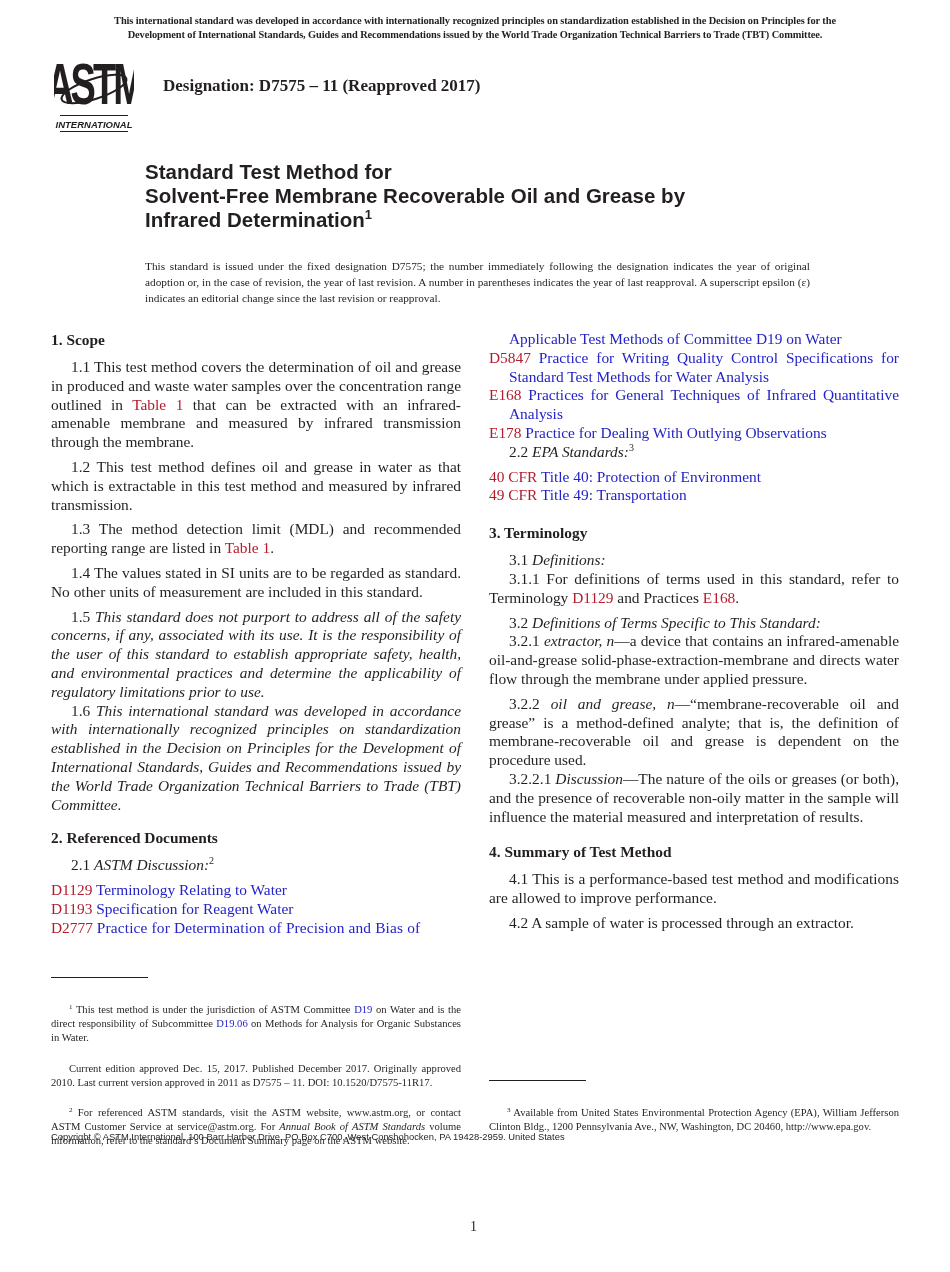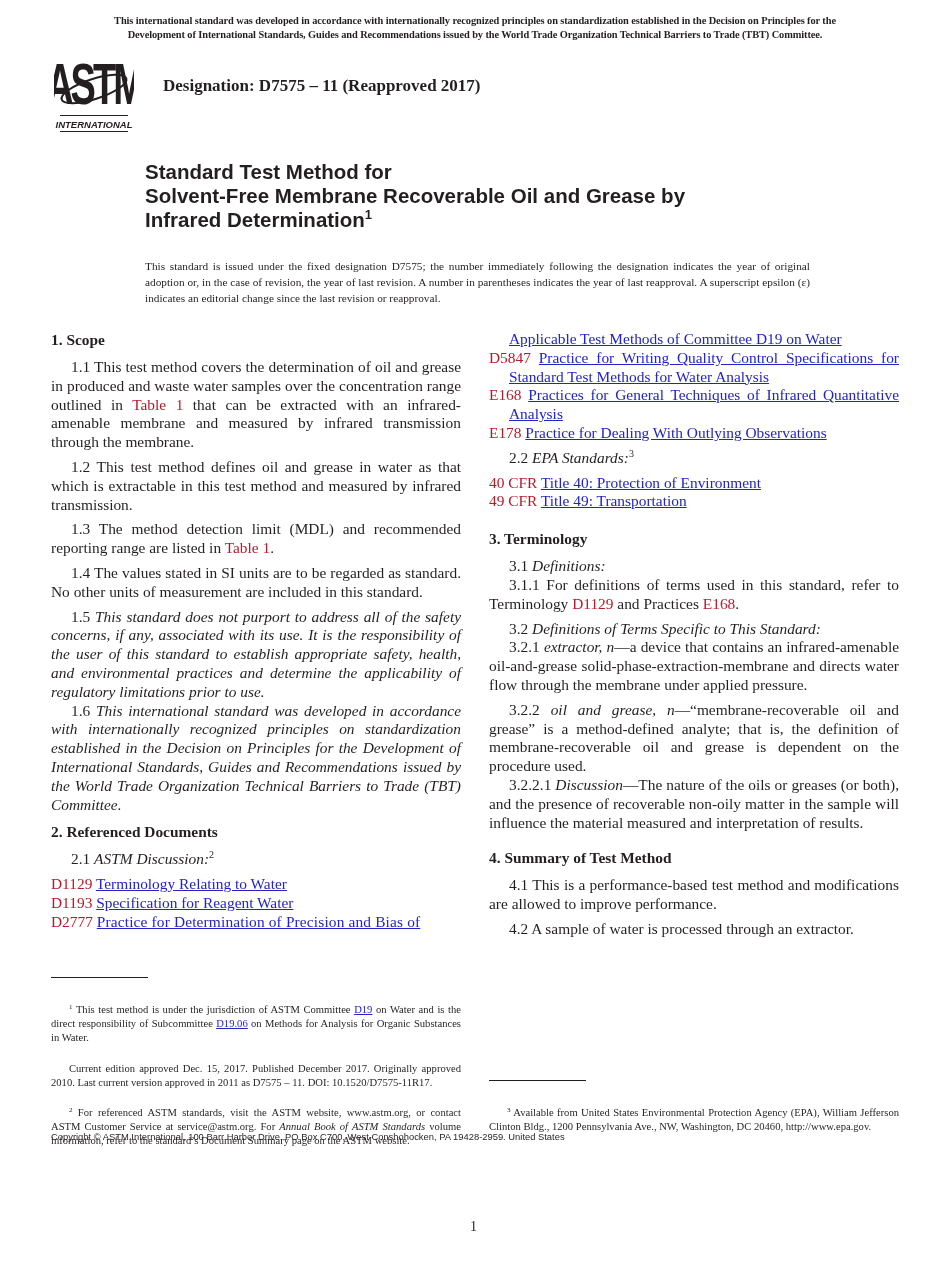--- a/index.html
+++ b/index.html
@@ -1,18 +1,18 @@
 <!DOCTYPE html>
 <html><head>
 <meta charset="utf-8">
 <style>
   html, body { margin: 0; padding: 0; background: #ffffff; }
   body { width: 950px; height: 1272px; position: relative; overflow: hidden; color: #231f20; font-family: "Liberation Serif", serif; }
   .red { color: #b31b2b; }
-  .blue { color: #2323c8; text-decoration: underline; }
+  .blue { color: #2323c8; }
   a { text-decoration: none; }
   .notice { position: absolute; left: 30px; top: 14px; width: 890px; text-align: center; font-family: "Liberation Serif", serif; font-weight: bold; font-size: 10.4px; line-height: 14px; letter-spacing: -0.1px; }
   .logo { position: absolute; left: 54px; top: 55px; width: 80px; height: 78px; }
   .designation { position: absolute; left: 145px; top: 76px; font-family: Liberation Serif, serif; font-weight: bold; font-size: 17px; margin-left: 18px; }
   .title { position: absolute; left: 145px; top: 160px; width: 720px; font-family: "Liberation Sans", sans-serif; font-weight: bold; font-size: 20.5px; line-height: 24px; }
   .title sup { font-size: 13px; vertical-align: 8px; line-height: 0; }
   .issued { position: absolute; left: 145px; top: 258px; width: 665px; font-size: 11.3px; line-height: 16px; text-align: justify; }
   .col { position: absolute; top: 330px; width: 410px; font-size: 15.4px; line-height: 18.8px; }
   .col.left { left: 51px; }
   .col.right { left: 489px; }
@@ -59,41 +59,41 @@
 
 <div class="issued">This standard is issued under the fixed designation D7575; the number immediately following the designation indicates the year of original adoption or, in the case of revision, the year of last revision. A number in parentheses indicates the year of last reapproval. A superscript epsilon (ε) indicates an editorial change since the last revision or reapproval.</div>
 
 <div class="col left">
   <h2>1.  Scope</h2>
   <p><span>1.1 This test method covers the determination of oil and grease in produced and waste water samples over the concentration range outlined in </span><a class="red">Table 1</a><span> that can be extracted with an infrared-amenable membrane and measured by infrared transmission through the membrane.</span></p>
   <p>1.2 This test method defines oil and grease in water as that which is extractable in this test method and measured by infrared transmission.</p>
   <p><span>1.3 The method detection limit (MDL) and recommended reporting range are listed in </span><a class="red">Table 1</a><span>.</span></p>
   <p>1.4 The values stated in SI units are to be regarded as standard. No other units of measurement are included in this standard.</p>
   <p class="tight"><span>1.5 </span><i>This standard does not purport to address all of the safety concerns, if any, associated with its use. It is the responsibility of the user of this standard to establish appropriate safety, health, and environmental practices and determine the applicability of regulatory limitations prior to use.</i></p>
-  <p style="margin-bottom:8px;"><span>1.6 </span><i>This international standard was developed in accordance with internationally recognized principles on standardization established in the Decision on Principles for the Development of International Standards, Guides and Recommendations issued by the World Trade Organization Technical Barriers to Trade (TBT) Committee.</i></p>
+  <p style="margin-bottom:14px;"><span>1.6 </span><i>This international standard was developed in accordance with internationally recognized principles on standardization established in the Decision on Principles for the Development of International Standards, Guides and Recommendations issued by the World Trade Organization Technical Barriers to Trade (TBT) Committee.</i></p>
 
   <h2>2.  Referenced Documents</h2>
   <p class="subhead"><span>2.1 </span><i>ASTM Discussion:</i><sup class="s">2</sup></p>
   <div class="ref"><a class="red">D1129</a> <a class="blue">Terminology Relating to Water</a></div>
   <div class="ref"><a class="red">D1193</a> <a class="blue">Specification for Reagent Water</a></div>
   <div class="ref" style="white-space:nowrap;"><a class="red">D2777</a> <a class="blue" style="letter-spacing:0.15px;">Practice for Determination of Precision and Bias of</a></div>
 </div>
 
 <div class="fnrule" style="left:51px; top:977px;"></div>
 <div class="footnotes" style="left:51px; top:987px;">
   <p><sup>1</sup><span> This test method is under the jurisdiction of ASTM Committee </span><a class="blue">D19</a><span> on Water and is the direct responsibility of Subcommittee </span><a class="blue">D19.06</a><span> on Methods for Analysis for Organic Substances in Water.</span></p>
   <p>Current edition approved Dec. 15, 2017. Published December 2017. Originally approved 2010. Last current version approved in 2011 as D7575 – 11. DOI: 10.1520/D7575-11R17.</p>
   <p><sup>2</sup><span> For referenced ASTM standards, visit the ASTM website, www.astm.org, or contact ASTM Customer Service at service@astm.org. For </span><i>Annual Book of ASTM Standards</i><span> volume information, refer to the standard’s Document Summary page on the ASTM website.</span></p>
 </div>
 
 <div class="col right">
   <div class="ref cont"><a class="blue">Applicable Test Methods of Committee D19 on Water</a></div>
   <div class="ref"><a class="red">D5847</a> <a class="blue">Practice for Writing Quality Control Specifications for Standard Test Methods for Water Analysis</a></div>
   <div class="ref"><a class="red">E168</a> <a class="blue">Practices for General Techniques of Infrared Quantitative Analysis</a></div>
-  <div class="ref" style="margin-bottom:6px;"><a class="red">E178</a> <a class="blue">Practice for Dealing With Outlying Observations</a></div>
+  <div class="ref" style=""><a class="red">E178</a> <a class="blue">Practice for Dealing With Outlying Observations</a></div>
   <p class="subhead"><span>2.2 </span><i>EPA Standards:</i><sup class="s">3</sup></p>
   <div class="ref"><a class="red">40 CFR</a> <a class="blue">Title 40: Protection of Environment</a></div>
   <div class="ref" style="margin-bottom:18px;"><a class="red">49 CFR</a> <a class="blue">Title 49: Transportation</a></div>
 
   <h2>3.  Terminology</h2>
   <p class="tight"><span>3.1 </span><i>Definitions:</i></p>
   <p><span>3.1.1 For definitions of terms used in this standard, refer to Terminology </span><a class="red">D1129</a><span> and Practices </span><a class="red">E168</a><span>.</span></p>
   <p class="tight"><span>3.2 </span><i>Definitions of Terms Specific to This Standard:</i></p>
   <p><span>3.2.1 </span><i>extractor, n</i><span>—a device that contains an infrared-amenable oil-and-grease solid-phase-extraction-membrane and directs water flow through the membrane under applied pressure.</span></p>
   <p class="tight"><span>3.2.2 </span><i>oil and grease, n</i><span>—“membrane-recoverable oil and grease” is a method-defined analyte; that is, the definition of membrane-recoverable oil and grease is dependent on the procedure used.</span></p>

